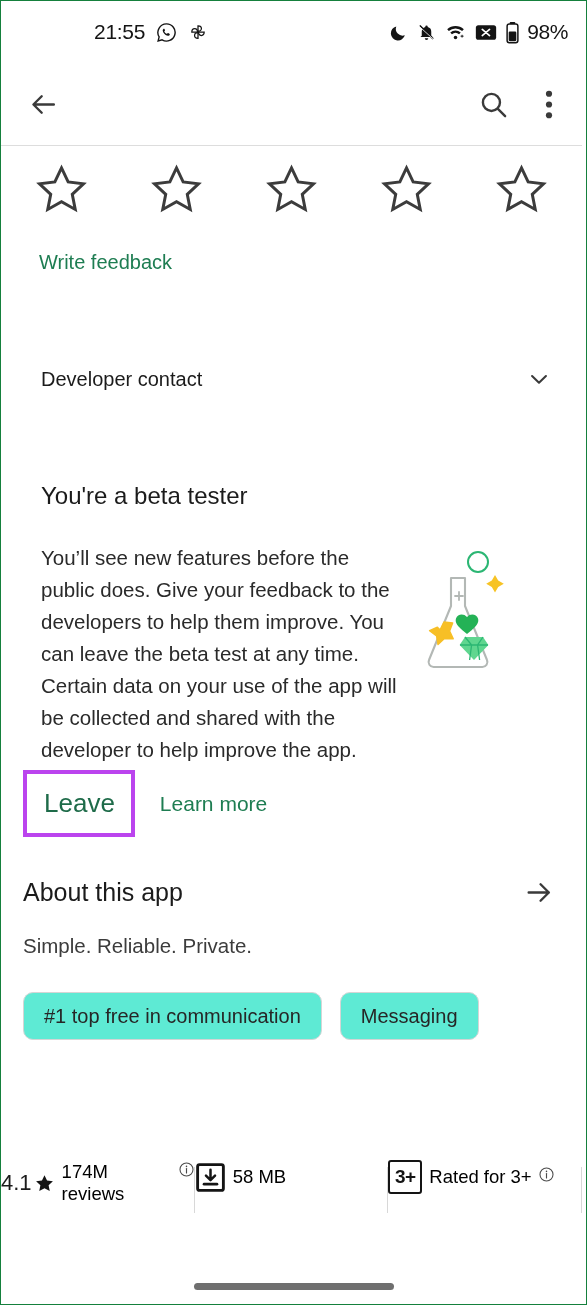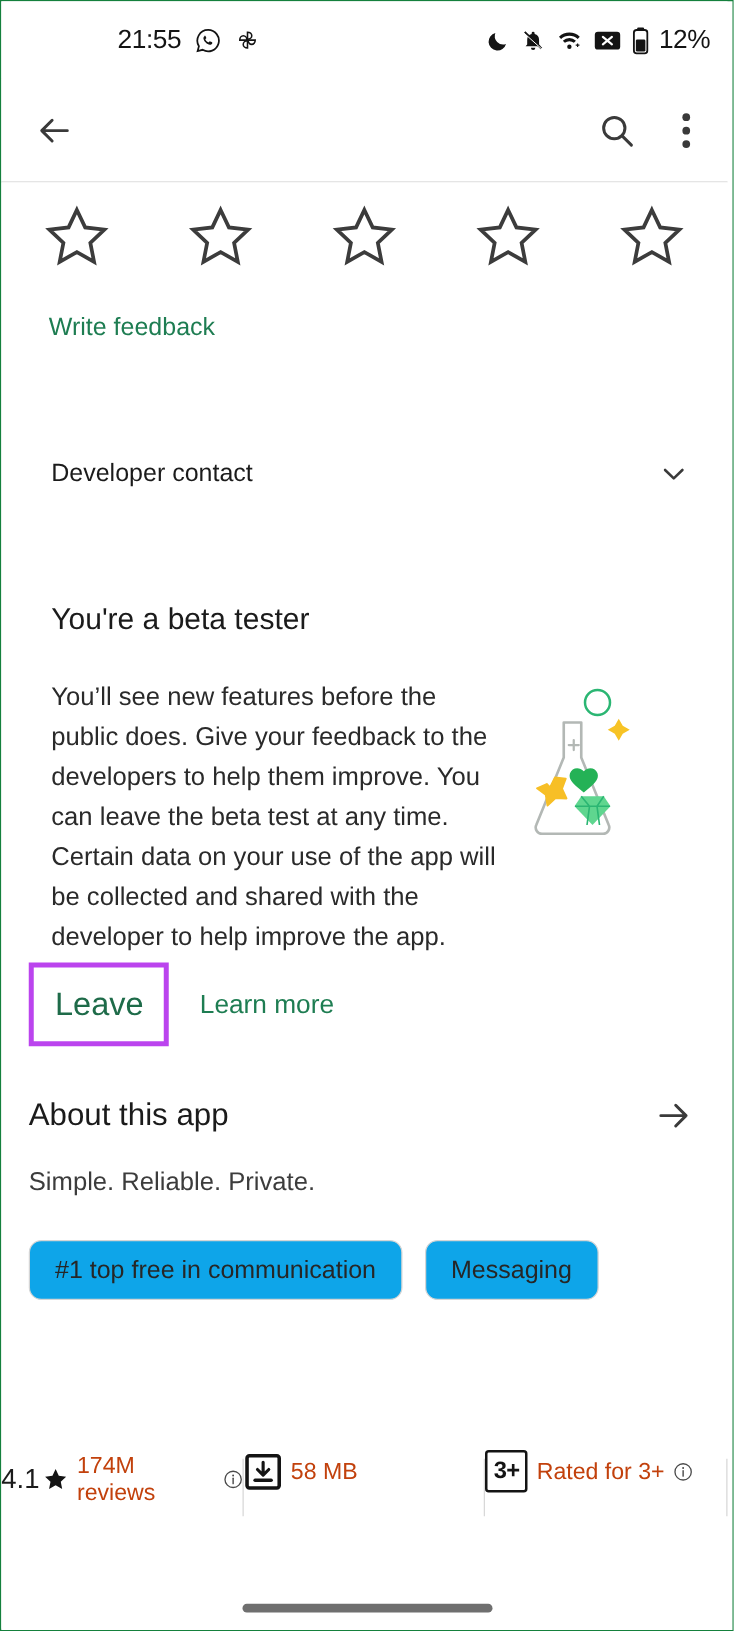--- a/index.html
+++ b/index.html
@@ -202,21 +202,21 @@
   }
   .chip {
     border: 1px solid #d5d5d5;
     border-radius: 10px;
     height: 48px;
     display: flex;
     align-items: center;
     padding: 0 20px;
     font-size: 20px;
     color: #262626;
-    background: #0ea5e9;
+    background: #5eead4;
     flex: none;
     cursor: pointer;
   }
 
   
   .stats-row {
     position: absolute;
     left: 0; top: 1015px;
     width: 581px;
     display: flex;
@@ -240,24 +240,23 @@
   .stat-top {
     display: flex;
     align-items: center;
     gap: 2px;
     height: 32px;
     font-size: 22px;
     color: #1b1b1b;
   }
   .stat-bottom {
     display: flex;
-    align-items: center;
     gap: 6px;
     font-size: 18.5px;
-    color: #c2410c;
+    color: #000000;
   }
   .badge-box {
     border: 2.5px solid #141414;
     width: 34px; height: 34px;
     border-radius: 3px;
     display: flex;
     align-items: center;
     justify-content: center;
     font-size: 19px;
     font-weight: bold;
@@ -328,21 +327,21 @@
           <path d="M8.6 6.4l8.6 7.2M17.2 6.4l-8.6 7.2" stroke="#ffffff" stroke-width="2" stroke-linecap="round"></path>
         </svg>
       </span>
       <span>
         <svg class="ico" width="13" height="23" viewBox="0 0 14 24">
           <rect x="4" y="0.6" width="6" height="2.2" rx="1" fill="#141414"></rect>
           <rect x="1.2" y="2.8" width="11.6" height="20.2" rx="2.4" fill="none" stroke="#141414" stroke-width="1.6"></rect>
           <rect x="2.9" y="11" width="8.2" height="10.4" rx="1.2" fill="#141414"></rect>
         </svg>
       </span>
-      <span class="sb-batt-text">12%</span>
+      <span class="sb-batt-text">98%</span>
     </div>
   </div>
 
   <div class="toolbar">
     <span class="tb-back">
       <svg class="ico" width="31" height="31" viewBox="0 0 24 24">
         <path d="M20 12H4.6M10.6 5.6 4.2 12l6.4 6.4" fill="none" stroke="#3a3a3a" stroke-width="1.85" stroke-linecap="round" stroke-linejoin="round"></path>
       </svg>
     </span>
     <div class="tb-right">

